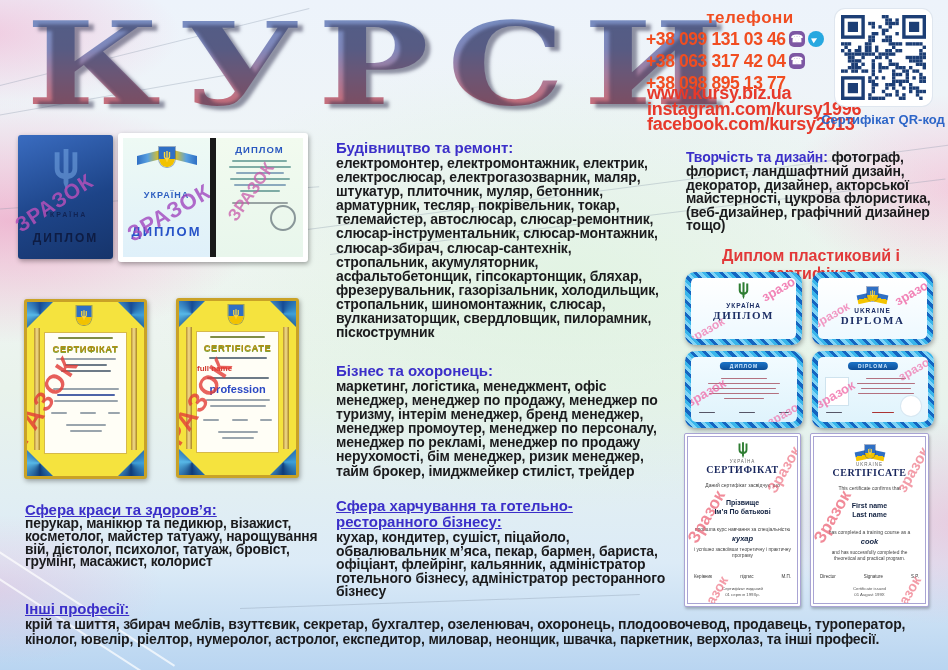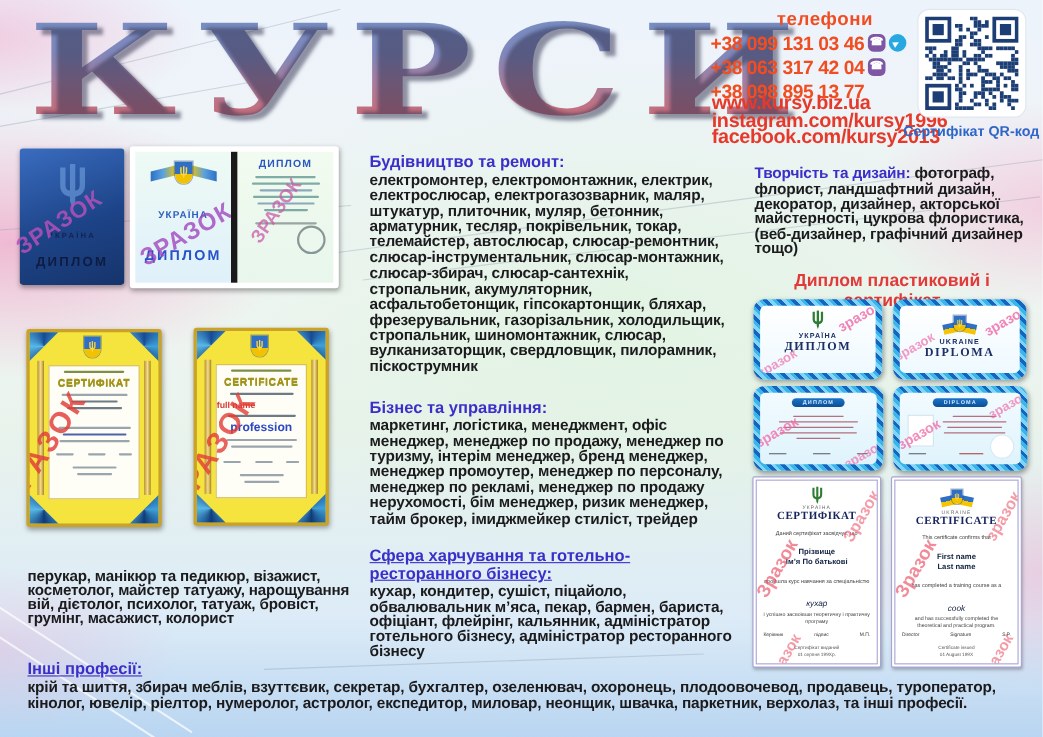--- a/index.html
+++ b/index.html
@@ -107,21 +107,21 @@
   .miniflag.r{transform:rotate(12deg) translateY(2px);}
   .flagpair .shield{width:11px;height:14px;margin:0 -3px;z-index:2;}
 
   
   .pcert{position:absolute;width:117px;height:174px;background:#fff;border:4px double #a9a4d4;border-radius:2px;overflow:hidden;text-align:center;box-sizing:border-box;box-shadow:1px 2px 3px rgba(0,0,0,.25);}
   .pcert .tiny-ctry{font-size:4.5px;letter-spacing:1px;color:#666;}
   .pcert .ptitle{font-size:10px;font-weight:bold;color:#17255c;font-family:"Liberation Serif",serif;letter-spacing:.5px;}
   .pcert .confirms{font-size:5px;color:#444;margin-top:7px;}
   .pcert .pname{font-size:7px;font-weight:bold;color:#102040;margin-top:10px;white-space:pre-line;line-height:9px;}
   .pcert .course{font-size:5px;color:#444;margin-top:10px;}
-  .pcert .prof{font-size:7.5px;font-weight:normal;font-style:italic;color:#102040;margin-top:12px;}
+  .pcert .prof{font-size:7.5px;font-weight:bold;font-style:italic;color:#102040;margin-top:2px;}
   .pcert .program{font-size:4.8px;color:#444;margin-top:4px;padding:0 6px;line-height:6px;}
   .pcert .pfoot{position:absolute;left:6px;right:6px;bottom:24px;display:flex;justify-content:space-between;font-size:4.5px;color:#333;}
   .pcert .issued{position:absolute;left:0;right:0;bottom:6px;font-size:4.3px;color:#555;white-space:pre-line;line-height:5.5px;}
   .pre{white-space:pre-line;}
   .trid{display:block;}
 </style>
 </head>
 <body>
 
 <svg width="0" height="0" style="position:absolute">
@@ -484,26 +484,27 @@
       </div>
       <div class="tline" style="width:40px;margin-top:10px;"></div>
       <div class="tline" style="width:32px;"></div>
     </div>
     <span class="wmark" style="left:-4px;bottom:8px;transform:rotate(-57deg);transform-origin:left bottom;font-size:27px;color:rgba(226,60,55,.8);letter-spacing:2px;z-index:4;">ЗРАЗОК</span>
   </div>
 
   <div class="abs sec-h" style="left:336px;top:140px;">Будівництво та ремонт:</div>
   <div class="abs listtext mid" style="left:336px;top:156px;width:326px;">електромонтер, електромонтажник, електрик, електрослюсар, електрогазозварник, маляр, штукатур, плиточник, муляр, бетонник, арматурник, тесляр, покрівельник, токар, телемайстер, автослюсар, слюсар-ремонтник, слюсар-інструментальник, слюсар-монтажник, слюсар-збирач, слюсар-сантехнік, стропальник, акумуляторник, асфальтобетонщик, гіпсокартонщик, бляхар, фрезерувальник, газорізальник, холодильщик, стропальник, шиномонтажник, слюсар, вулканизаторщик, свердловщик, пилорамник, піскострумник</div>
 
-  <div class="abs sec-h" style="left:336px;top:363px;">Бізнес та управління:</div>
+  <div class="abs sec-h" style="left:336px;top:363px;">Бізнес та охоронець:</div>
   <div class="abs listtext mid" style="left:336px;top:379px;width:328px;">маркетинг, логістика, менеджмент, офіс менеджер, менеджер по продажу, менеджер по туризму, інтерім менеджер, бренд менеджер, менеджер промоутер, менеджер по персоналу, менеджер по рекламі, менеджер по продажу нерухомості, бім менеджер, ризик менеджер, тайм брокер, імиджмейкер стиліст, трейдер</div>
 
   <div class="abs sec-h u" style="left:336px;top:498px;width:330px;line-height:16px;">Сфера харчування та готельно-ресторанного бізнесу:</div>
   <div class="abs listtext" style="left:336px;top:531px;width:330px;font-size:14px;line-height:13.5px;">кухар, кондитер, сушіст, піцайоло, обвалювальник м’яса, пекар, бармен, бариста, офіціант, флейрінг, кальянник, адміністратор готельного бізнесу, адміністратор ресторанного бізнесу</div>
 
+  <div class="abs sec-h u" style="left:25px;top:502px;">Сфера краси та здоров’я:</div>
   <div class="abs listtext" style="left:25px;top:518px;width:302px;font-size:13.8px;line-height:12.8px;">перукар, манікюр та педикюр, візажист, косметолог, майстер татуажу, нарощування вій, дієтолог, психолог, татуаж,  бровіст, грумінг, масажист, колорист</div>
 
   <div class="abs sec-h u" style="left:25px;top:601px;">Інші професії:</div>
   <div class="abs listtext" style="left:25px;top:617px;width:884px;font-size:14px;line-height:15px;">крій та шиття, збирач меблів, взуттєвик, секретар, бухгалтер, озеленювач, охоронець,  плодоовочевод, продавець, туроператор, кінолог, ювелір, ріелтор, нумеролог, астролог, експедитор, миловар, неонщик, швачка, паркетник, верхолаз, та інші професії.</div>
 
   <div class="abs listtext" style="left:686px;top:150px;width:254px;font-size:14px;line-height:13.6px;">
     <span class="sec-h" style="font-size:14px;">Творчість та дизайн:</span><span> фотограф, флорист, ландшафтний дизайн, декоратор, дизайнер, акторської майстерності, цукрова флористика,  (веб-дизайнер, графічний дизайнер тощо)</span>
   </div>
 
   <div class="abs cap-red" style="left:682px;top:247px;width:258px;font-size:16px;">Диплом пластиковий і сертифікат</div>

